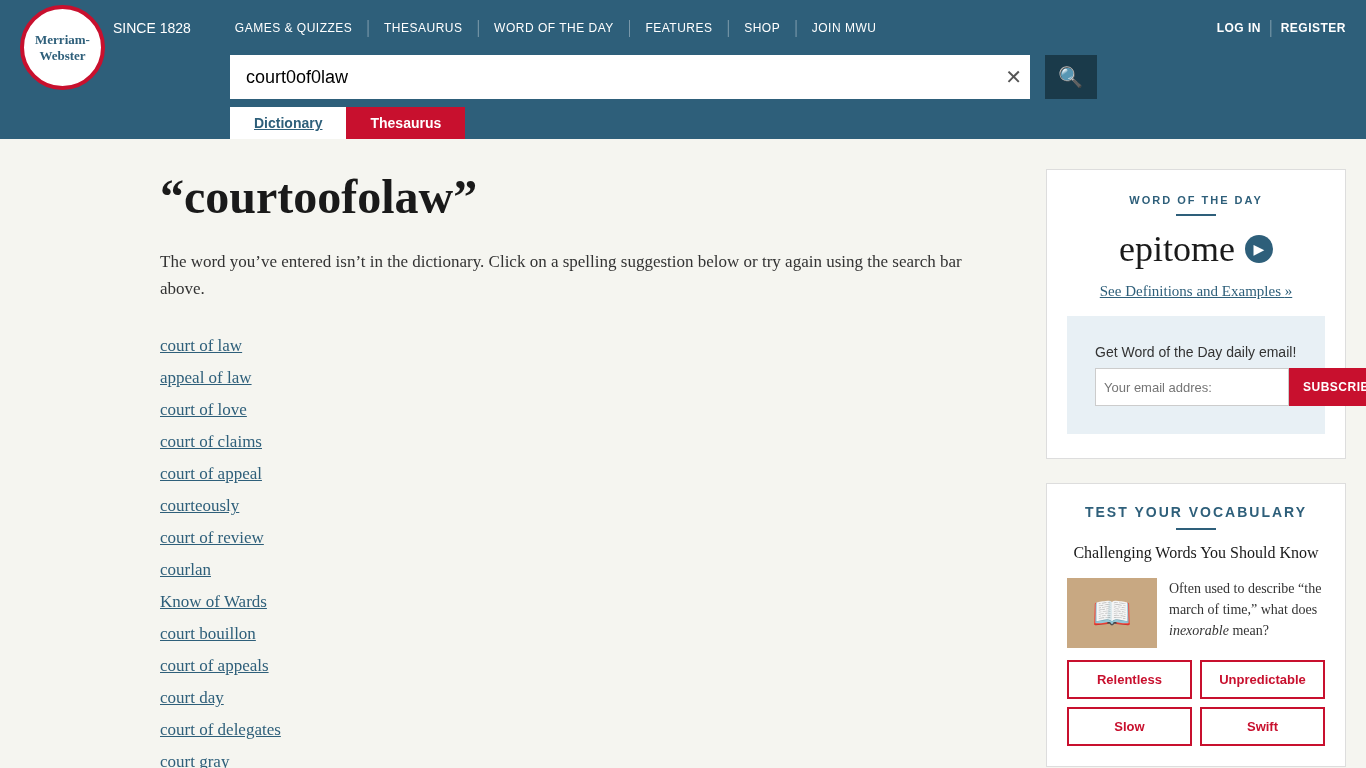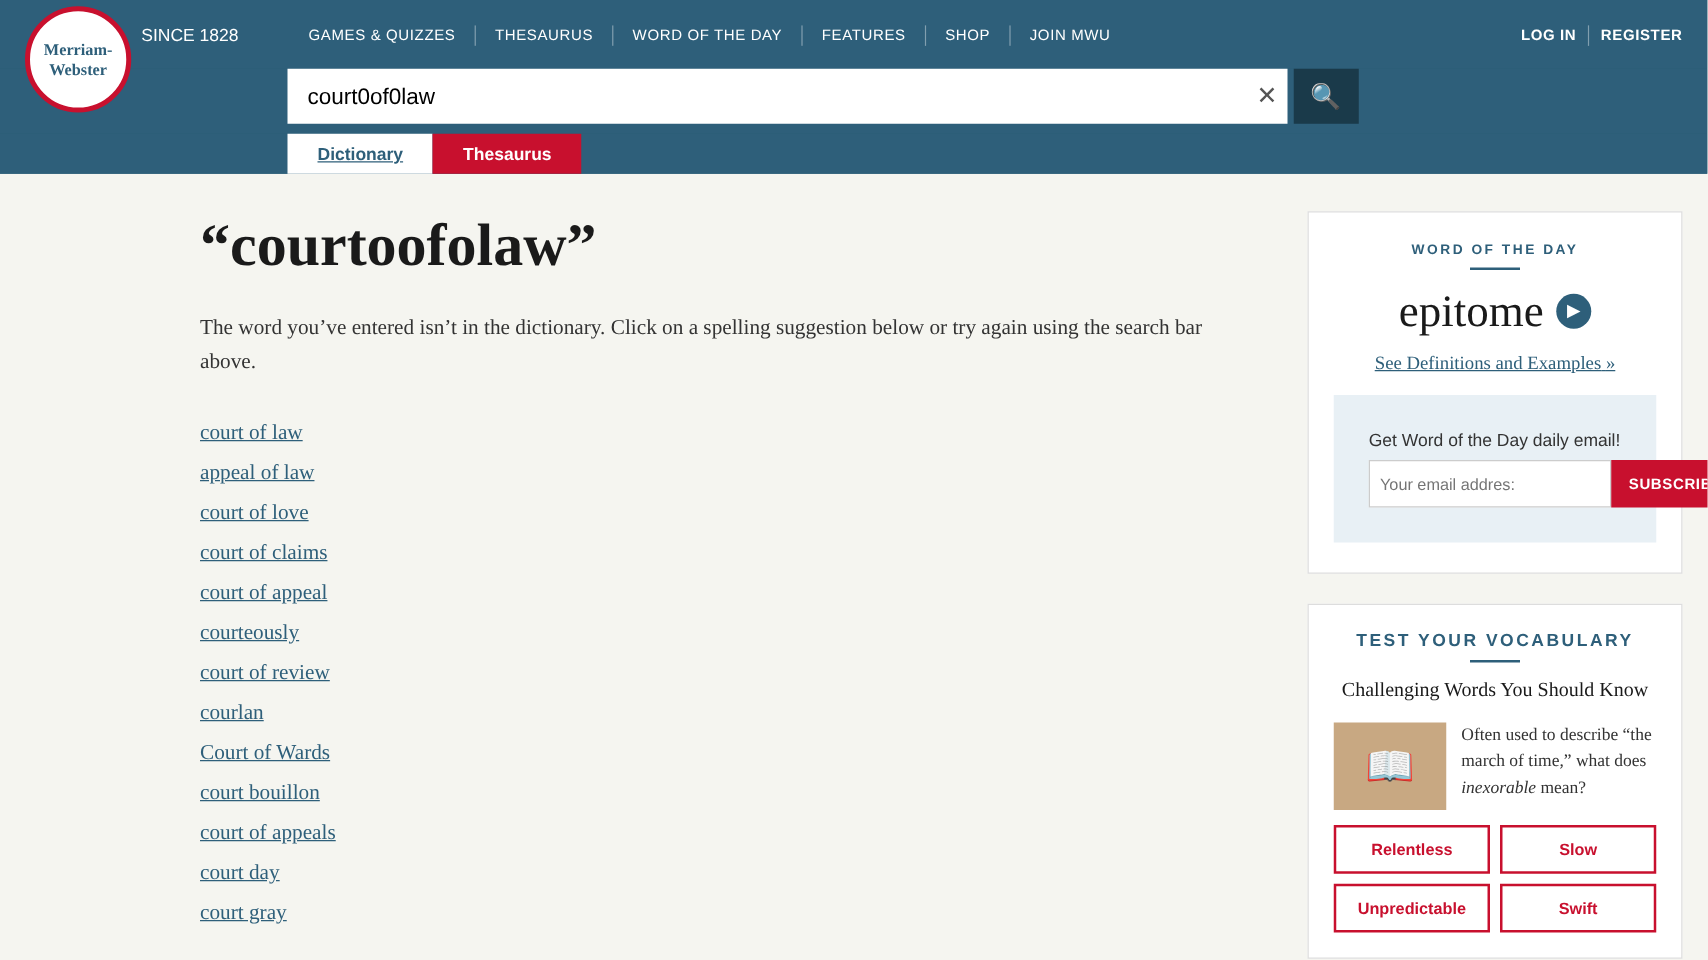--- a/index.html
+++ b/index.html
@@ -5,21 +5,20 @@
     * { box-sizing: border-box; margin: 0; padding: 0; }
     body { font-family: Georgia, 'Times New Roman', serif; background: #f5f5f0; }
 
     
     .header-top {
       background: #2e5f7a;
       display: flex;
       align-items: center;
       padding: 0 20px;
       height: 55px;
-      gap: 12px;
     }
     .logo-area {
       display: flex;
       align-items: center;
       margin-right: 30px;
       flex-shrink: 0;
     }
     .logo-circle {
       width: 85px;
       height: 85px;
@@ -79,21 +78,21 @@
       font-size: 12px;
       font-family: Arial, sans-serif;
       font-weight: bold;
       letter-spacing: 0.5px;
     }
     .search-bar-row {
       background: #2e5f7a;
       padding: 0 20px 8px 230px;
       display: flex;
       align-items: center;
-      gap: 5px;
+      gap: 15px;
     }
     .search-input-wrap {
       position: relative;
       flex: 1;
       max-width: 800px;
     }
     .search-input {
       width: 100%;
       height: 44px;
       padding: 0 50px 0 16px;
@@ -412,24 +411,25 @@
 
     <ul class="suggestion-list">
     <li class="suggestion-item"><a class="suggestion-link" href="#">court of law</a></li>
         <li class="suggestion-item"><a class="suggestion-link" href="#">appeal of law</a></li>
         <li class="suggestion-item"><a class="suggestion-link" href="#">court of love</a></li>
         <li class="suggestion-item"><a class="suggestion-link" href="#">court of claims</a></li>
         <li class="suggestion-item"><a class="suggestion-link" href="#">court of appeal</a></li>
         <li class="suggestion-item"><a class="suggestion-link" href="#">courteously</a></li>
         <li class="suggestion-item"><a class="suggestion-link" href="#">court of review</a></li>
         <li class="suggestion-item"><a class="suggestion-link" href="#">courlan</a></li>
-        <li class="suggestion-item"><a class="suggestion-link" href="#">Court of Wards</a></li>
+        <li class="suggestion-item"><a class="suggestion-link" href="#">Know of Wards</a></li>
         <li class="suggestion-item"><a class="suggestion-link" href="#">court bouillon</a></li>
         <li class="suggestion-item"><a class="suggestion-link" href="#">court of appeals</a></li>
         <li class="suggestion-item"><a class="suggestion-link" href="#">court day</a></li>
+        <li class="suggestion-item"><a class="suggestion-link" href="#">court of delegates</a></li>
         <li class="suggestion-item"><a class="suggestion-link" href="#">court gray</a></li>
       </ul>
   </div>
 
   <aside class="sidebar">
 
     <div class="wotd-box">
       <div class="wotd-label">WORD OF THE DAY</div>
       <div class="wotd-divider"></div>
       <div class="wotd-word">
@@ -454,19 +454,19 @@
       <div class="vocab-divider"></div>
       <div class="vocab-title">Challenging Words You Should Know</div>
       <div class="vocab-img-row">
         <div class="vocab-img">📖</div>
         <div class="vocab-desc">
           <span>Often used to describe “the march of time,” what does </span><em>inexorable</em><span> mean?</span>
         </div>
       </div>
       <div class="vocab-choices">
       <button class="vocab-choice-btn">Relentless</button>
+          <button class="vocab-choice-btn">Unpredictable</button>
           <button class="vocab-choice-btn">Slow</button>
-          <button class="vocab-choice-btn">Unpredictable</button>
           <button class="vocab-choice-btn">Swift</button>
         </div>
     </div>
   </aside>
 </div>
 
 </body></html>

